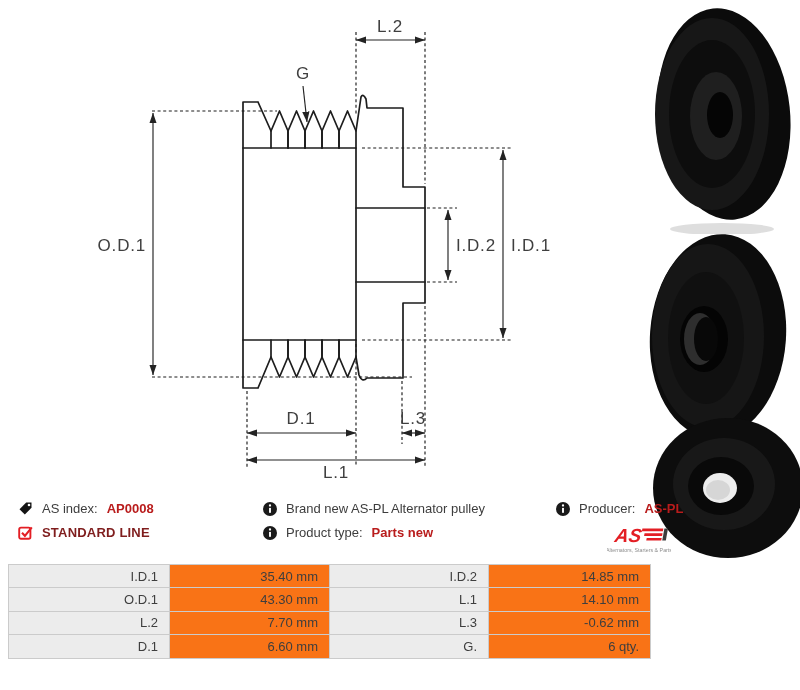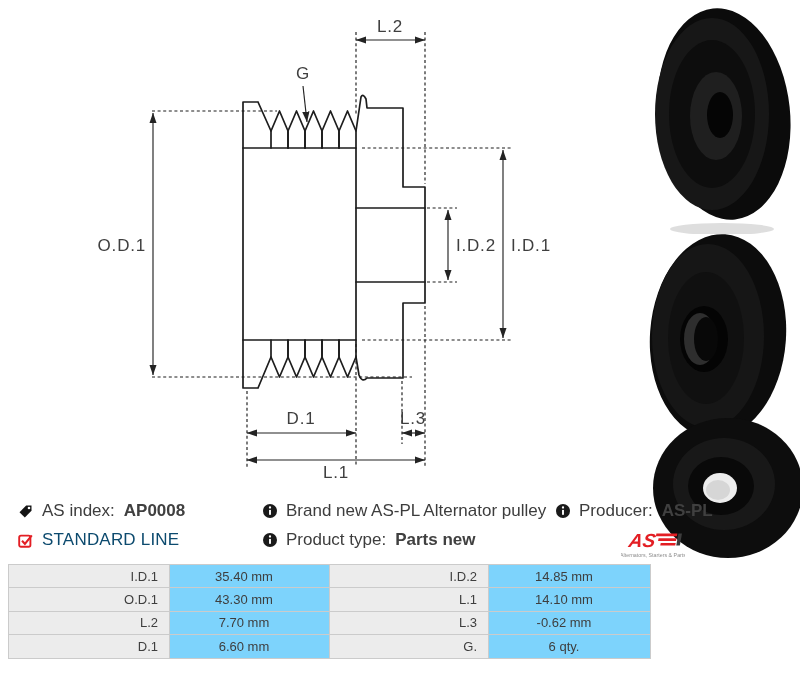--- a/index.html
+++ b/index.html
@@ -17,41 +17,41 @@
   #drawing .geo   { fill:none; stroke:#1d1d1d; stroke-width:1.7; stroke-linejoin:round; stroke-linecap:round; }
   #drawing .dash  { fill:none; stroke:#1d1d1d; stroke-width:1.15; stroke-dasharray:3 2.6; }
   #drawing .dim   { fill:none; stroke:#232323; stroke-width:1.15; }
   #drawing text   { fill:#3f3f3f; font-size:17px; letter-spacing:0.8px; }
 
   
   .photo { right:0; }
 
   
   .info-col { top:501px; display:flex; flex-direction:column; gap:9px; }
-  .info-line { display:flex; align-items:center; gap:9px; font-size:17px; color:#3d3d3d; white-space:nowrap;text-align:right; }
-  .info-line .b { font-weight:bold; color:#404040; }
-  .red-line { color:#0c4a6e; font-weight:normal; letter-spacing:0.2px; }
+  .info-line { display:flex; align-items:center; gap:9px; font-size:13px; color:#3d3d3d; white-space:nowrap;text-align:right; }
+  .info-line .b { font-weight:bold; color:#b91c1c; }
+  .red-line { color:#7f1d1d; font-weight:bold; letter-spacing:0.2px; }
   .ico { flex:0 0 auto; display:block; }
   #logo-wrap { display:flex; flex-direction:column; align-items:center; margin-left:38px; }
 
   
   #spec-table-wrap { left:8px; top:564px; }
   table#spec-table {
     border-collapse:collapse; table-layout:fixed;
     width:642px; font-size:13px; color:#3e3e3e;
   }
   #spec-table td {
     border:1px solid #cbcbcb;
     height:23.4px;
     text-align:right;
     padding:0 11px 0 0;
     overflow:hidden; white-space:nowrap;
   }
   #spec-table td.lab { background:#ececec; }
-  #spec-table td.val { background:#7dd3fc;text-align:center; }
+  #spec-table td.val { background:#f97316; }
   #spec-table col.c1 { width:161px; }
   #spec-table col.c2 { width:160px; }
   #spec-table col.c3 { width:159px; }
   #spec-table col.c4 { width:162px; }
 </style>
 </head>
 <body>
 
 <svg id="drawing" class="abs" width="560" height="500" viewBox="0 0 560 500" xmlns="http://www.w3.org/2000/svg">
   <defs>

